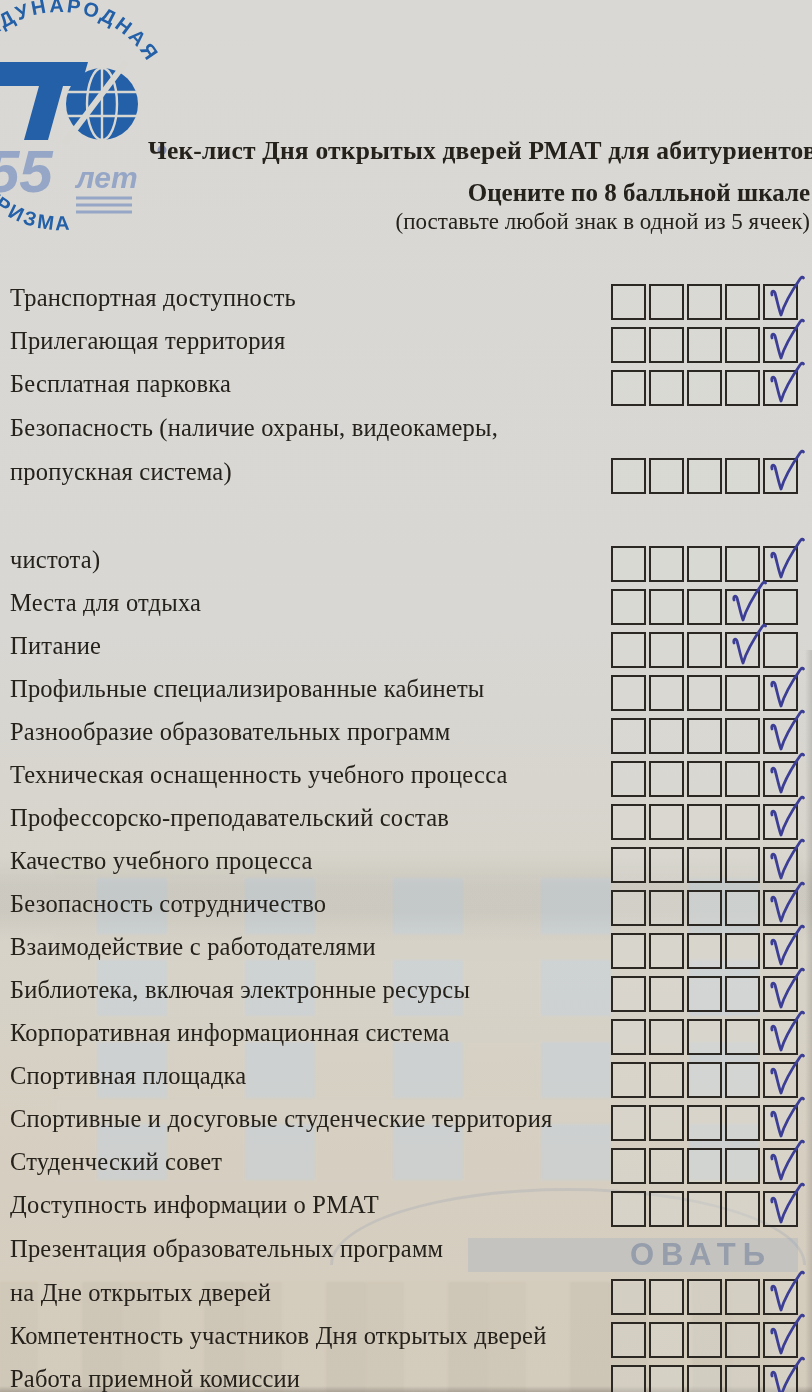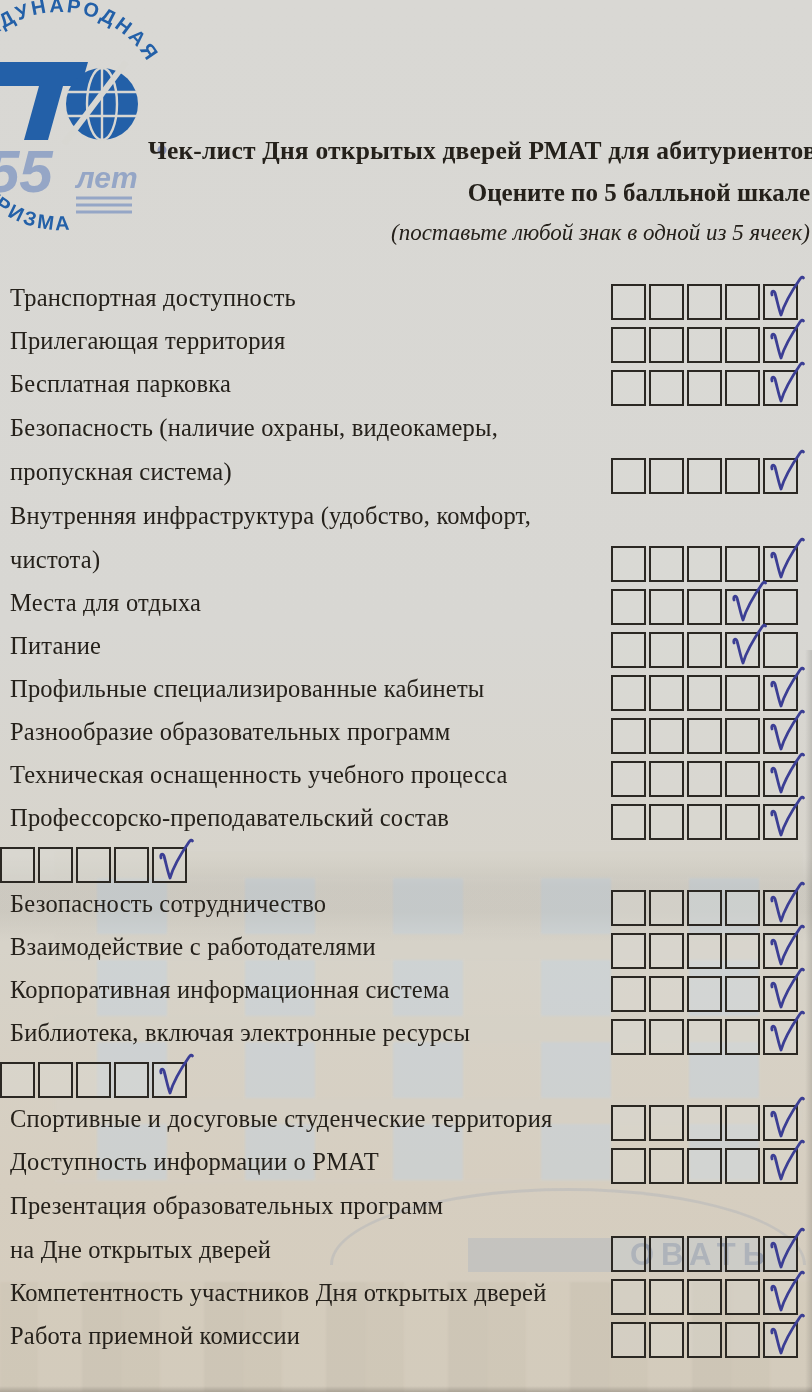--- a/index.html
+++ b/index.html
@@ -58,21 +58,21 @@
   
   .logo{ position:absolute; left:-16px; top:-8px; width:240px; height:250px; }
   .logo text{ font-family:"Liberation Sans","DejaVu Sans",sans-serif; }
   .arc-text{ font-size:20px; font-weight:bold; fill:var(--logo_blue); letter-spacing:2.5px; }
   .anno-num{ font-size:60px; font-weight:bold; font-style:italic; fill:var(--logo_light); }
   .anno-word{ font-size:30px; font-weight:bold; font-style:italic; fill:var(--logo_light); }
   
   .header-text{ position:absolute; left:148px; right:2px; top:136px; text-align:right; }
   .title{ font-size:25.5px; font-weight:bold; white-space:nowrap; letter-spacing:.2px; }
   .subtitle{ font-size:25px; font-weight:bold; margin-top:13px; }
-  .instruction{ font-size:23px; font-style:italic; margin-top:13px; }
+  .instruction{ font-size:23px; margin-top:2px; }
   
   .checklist{ position:absolute; left:0; right:0; top:277px; }
   .row{ height:43px; display:flex; align-items:flex-end; }
   .row.double{ height:88px;gap:28px; }
   .label{ flex:1 1 auto; padding-left:10px; padding-top:6px;
           font-size:24.5px; line-height:44px; letter-spacing:.2px; }
   .row.double .label{ padding-top:2px; }
   .boxes{ flex:0 0 auto; display:flex; gap:3px; margin-right:14px; margin-top:0px; }
   .row.double .boxes{ margin-top:12px; }
   .cell{
@@ -124,21 +124,21 @@
     <text class="anno-word" x="92" y="196">лет</text>
     <g stroke="var(--logo_light)" stroke-width="3">
       <line x1="92" y1="206" x2="148" y2="206"></line>
       <line x1="92" y1="213" x2="148" y2="213"></line>
       <line x1="92" y1="220" x2="148" y2="220"></line>
     </g>
   </svg>
 
   <div class="header-text">
     <div class="title">Чек-лист Дня открытых дверей РМАТ для абитуриентов</div>
-    <div class="subtitle">Оцените по 5 балльной шкале</div>
+    <div class="subtitle">Оцените по 8 балльной шкале</div>
     <div class="instruction">(поставьте любой знак в одной из 5 ячеек)</div>
   </div>
 
   <div class="checklist">
       <div class="row">
         <div class="label">
           <div>Транспортная доступность</div>
         </div>
         <div class="boxes">
           <div class="cell"></div>
@@ -196,21 +196,20 @@
           <div class="cell"></div>
           <div class="cell">
             <svg class="mark" viewBox="0 0 36 36" width="36" height="36">
       <path d="M7 9 C6 5 9 4 10 7 C12 14 14 24 16 29 C19 19 26 6 35 -7 C36.5 -9 38 -9.5 38.5 -8"></path>
     </svg>
           </div>
         </div>
       </div>
       <div class="row double">
         <div class="label">
-          <div>Внутренняя инфраструктура (удобство, комфорт,</div>
           <div>чистота)</div>
         </div>
         <div class="boxes">
           <div class="cell"></div>
           <div class="cell"></div>
           <div class="cell"></div>
           <div class="cell"></div>
           <div class="cell">
             <svg class="mark" viewBox="0 0 36 36" width="36" height="36">
       <path d="M7 9 C6 5 9 4 10 7 C12 14 14 24 16 29 C19 19 26 6 35 -7 C36.5 -9 38 -9.5 38.5 -8"></path>
@@ -308,20 +307,23 @@
           <div class="cell"></div>
           <div class="cell"></div>
           <div class="cell">
             <svg class="mark" viewBox="0 0 36 36" width="36" height="36">
       <path d="M7 9 C6 5 9 4 10 7 C12 14 14 24 16 29 C19 19 26 6 35 -7 C36.5 -9 38 -9.5 38.5 -8"></path>
     </svg>
           </div>
         </div>
       </div>
       <div class="row">
+        <div class="label">
+          <div>Качество учебного процесса</div>
+        </div>
         <div class="boxes">
           <div class="cell"></div>
           <div class="cell"></div>
           <div class="cell"></div>
           <div class="cell"></div>
           <div class="cell">
             <svg class="mark" viewBox="0 0 36 36" width="36" height="36">
       <path d="M7 9 C6 5 9 4 10 7 C12 14 14 24 16 29 C19 19 26 6 35 -7 C36.5 -9 38 -9.5 38.5 -8"></path>
     </svg>
           </div>
@@ -354,66 +356,85 @@
           <div class="cell"></div>
           <div class="cell">
             <svg class="mark" viewBox="0 0 36 36" width="36" height="36">
       <path d="M7 9 C6 5 9 4 10 7 C12 14 14 24 16 29 C19 19 26 6 35 -7 C36.5 -9 38 -9.5 38.5 -8"></path>
     </svg>
           </div>
         </div>
       </div>
       <div class="row">
         <div class="label">
+          <div>Библиотека, включая электронные ресурсы</div>
+        </div>
+        <div class="boxes">
+          <div class="cell"></div>
+          <div class="cell"></div>
+          <div class="cell"></div>
+          <div class="cell"></div>
+          <div class="cell">
+            <svg class="mark" viewBox="0 0 36 36" width="36" height="36">
+      <path d="M7 9 C6 5 9 4 10 7 C12 14 14 24 16 29 C19 19 26 6 35 -7 C36.5 -9 38 -9.5 38.5 -8"></path>
+    </svg>
+          </div>
+        </div>
+      </div>
+      <div class="row">
+        <div class="label">
           <div>Корпоративная информационная система</div>
         </div>
         <div class="boxes">
           <div class="cell"></div>
           <div class="cell"></div>
           <div class="cell"></div>
           <div class="cell"></div>
           <div class="cell">
             <svg class="mark" viewBox="0 0 36 36" width="36" height="36">
       <path d="M7 9 C6 5 9 4 10 7 C12 14 14 24 16 29 C19 19 26 6 35 -7 C36.5 -9 38 -9.5 38.5 -8"></path>
     </svg>
           </div>
         </div>
       </div>
       <div class="row">
         <div class="label">
-          <div>Библиотека, включая электронные ресурсы</div>
-        </div>
-        <div class="boxes">
-          <div class="cell"></div>
-          <div class="cell"></div>
-          <div class="cell"></div>
-          <div class="cell"></div>
-          <div class="cell">
-            <svg class="mark" viewBox="0 0 36 36" width="36" height="36">
-      <path d="M7 9 C6 5 9 4 10 7 C12 14 14 24 16 29 C19 19 26 6 35 -7 C36.5 -9 38 -9.5 38.5 -8"></path>
-    </svg>
-          </div>
-        </div>
-      </div>
-      <div class="row">
+          <div>Спортивная площадка</div>
+        </div>
         <div class="boxes">
           <div class="cell"></div>
           <div class="cell"></div>
           <div class="cell"></div>
           <div class="cell"></div>
           <div class="cell">
             <svg class="mark" viewBox="0 0 36 36" width="36" height="36">
       <path d="M7 9 C6 5 9 4 10 7 C12 14 14 24 16 29 C19 19 26 6 35 -7 C36.5 -9 38 -9.5 38.5 -8"></path>
     </svg>
           </div>
         </div>
       </div>
       <div class="row">
         <div class="label">
           <div>Спортивные и досуговые студенческие территория</div>
+        </div>
+        <div class="boxes">
+          <div class="cell"></div>
+          <div class="cell"></div>
+          <div class="cell"></div>
+          <div class="cell"></div>
+          <div class="cell">
+            <svg class="mark" viewBox="0 0 36 36" width="36" height="36">
+      <path d="M7 9 C6 5 9 4 10 7 C12 14 14 24 16 29 C19 19 26 6 35 -7 C36.5 -9 38 -9.5 38.5 -8"></path>
+    </svg>
+          </div>
+        </div>
+      </div>
+      <div class="row">
+        <div class="label">
+          <div>Студенческий совет</div>
         </div>
         <div class="boxes">
           <div class="cell"></div>
           <div class="cell"></div>
           <div class="cell"></div>
           <div class="cell"></div>
           <div class="cell">
             <svg class="mark" viewBox="0 0 36 36" width="36" height="36">
       <path d="M7 9 C6 5 9 4 10 7 C12 14 14 24 16 29 C19 19 26 6 35 -7 C36.5 -9 38 -9.5 38.5 -8"></path>
     </svg>

